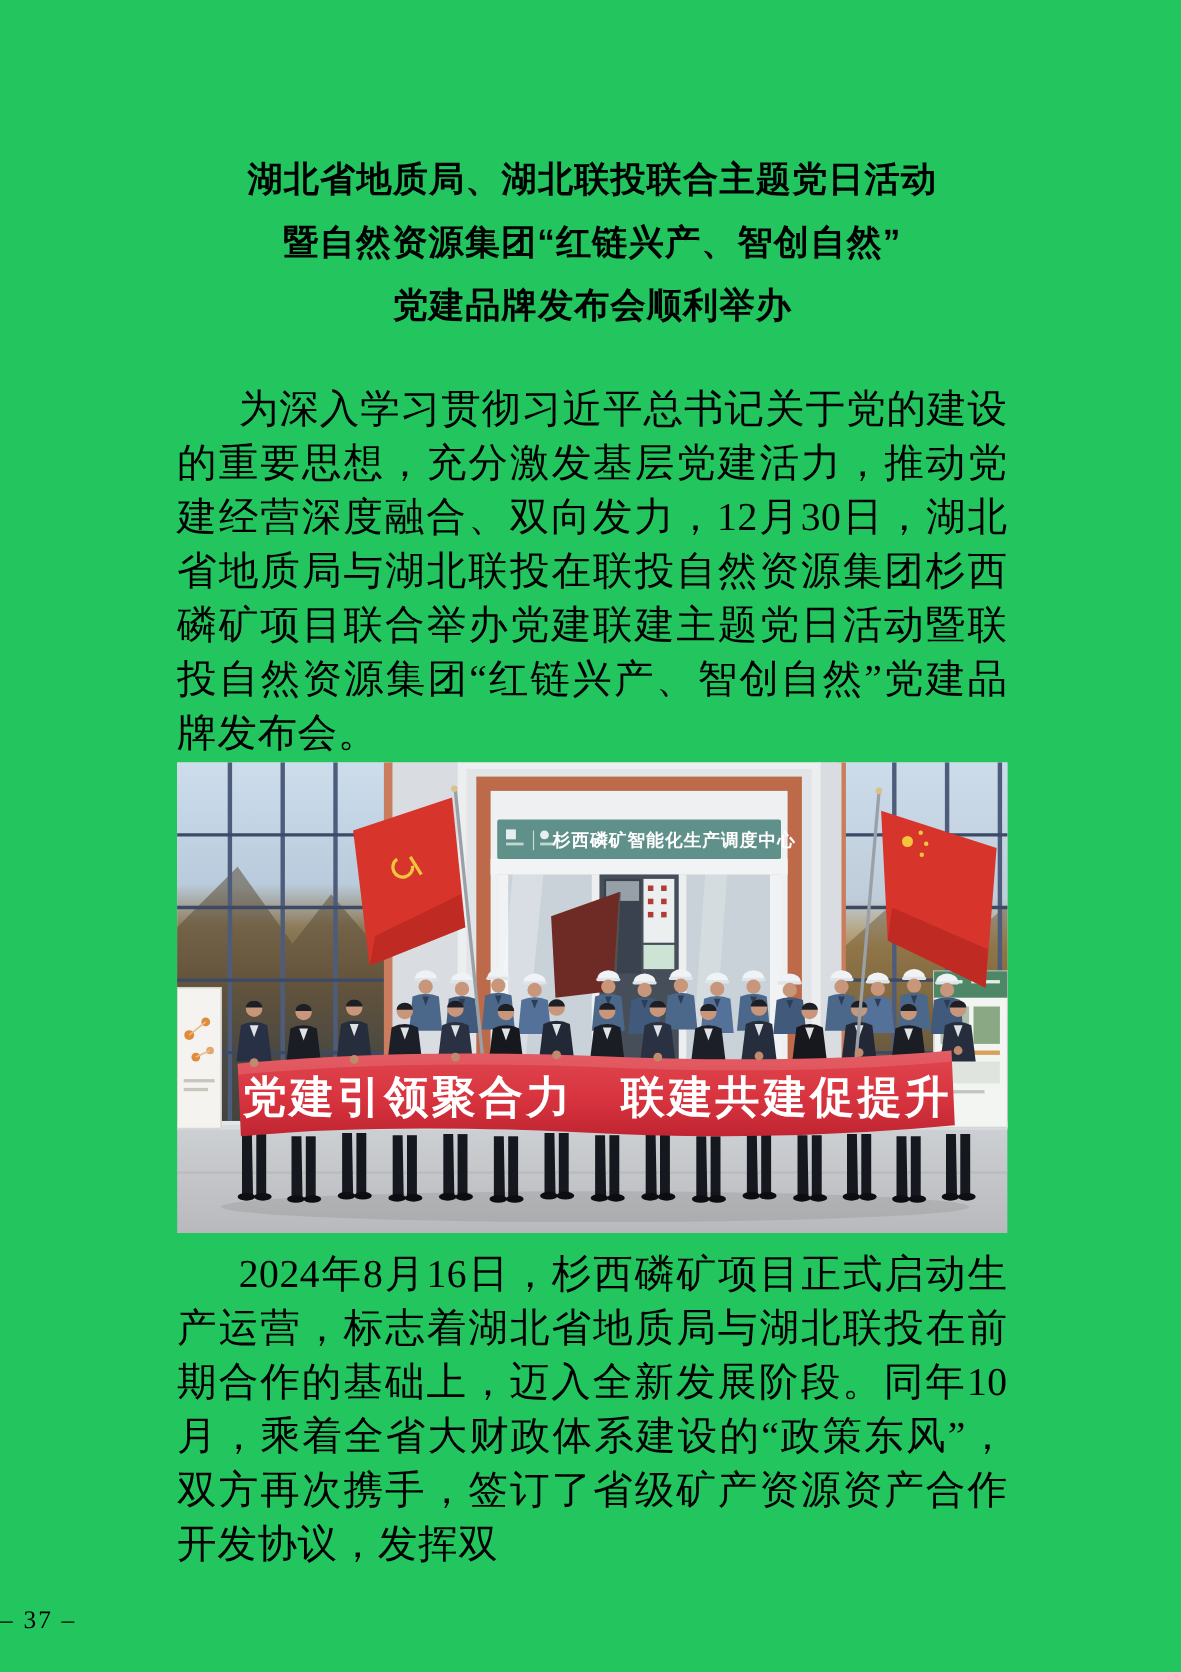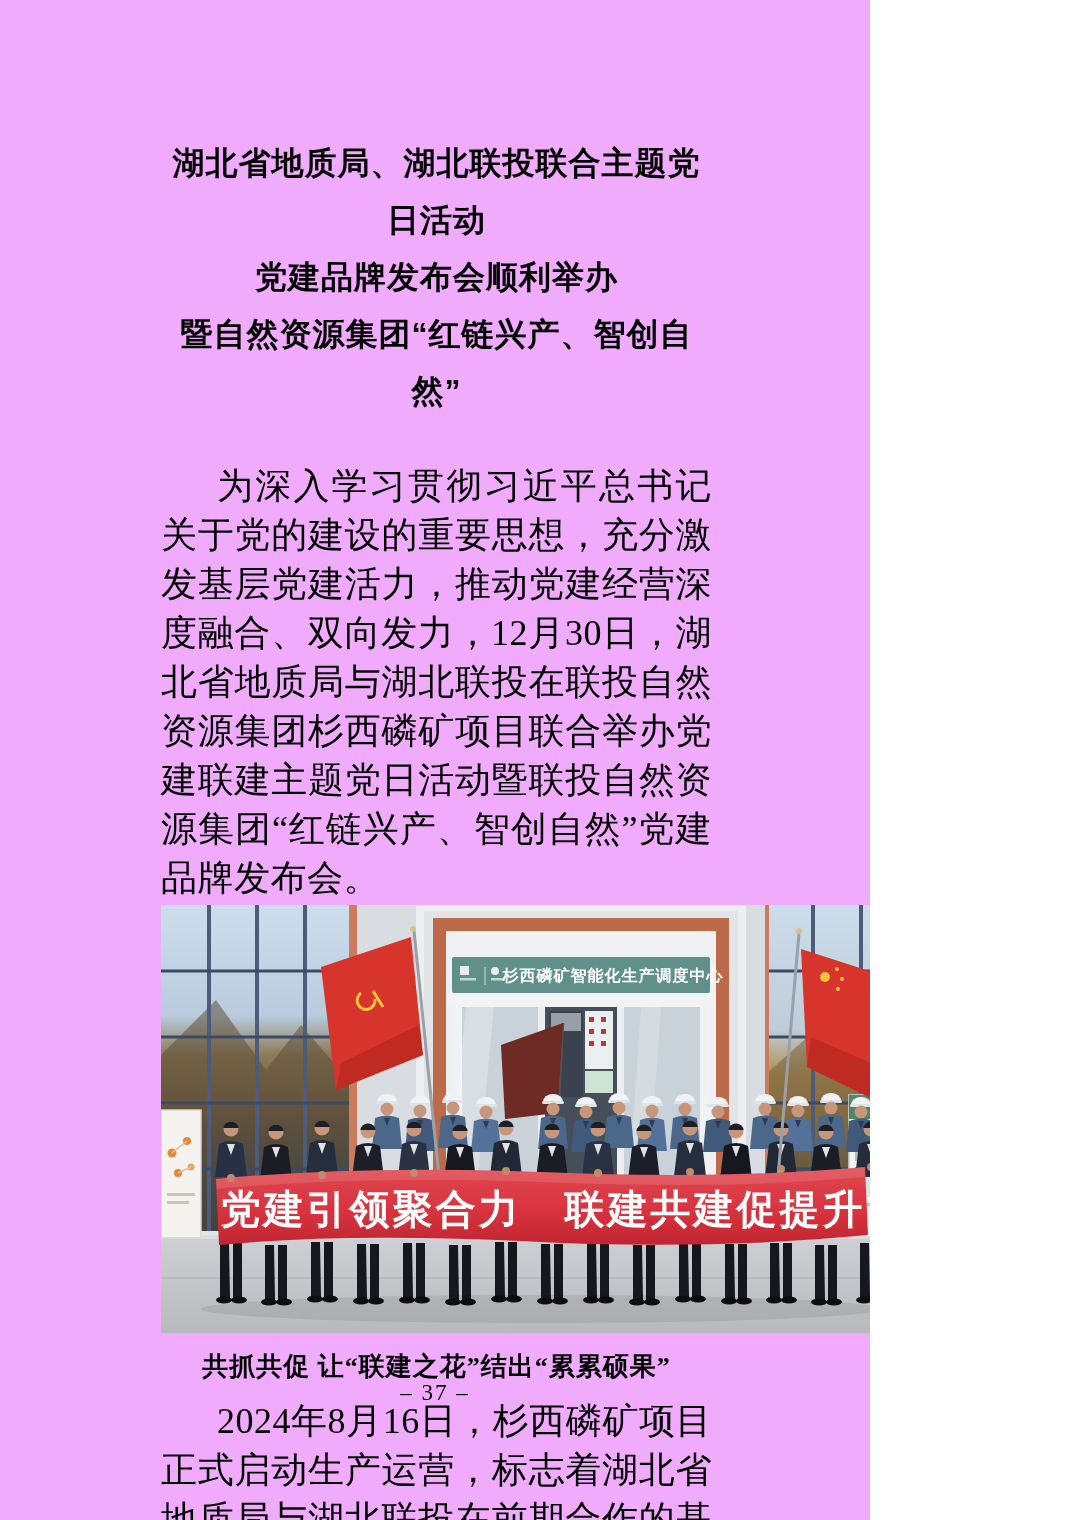--- a/index.html
+++ b/index.html
@@ -1,19 +1,19 @@
 <!DOCTYPE html>
 <html><head>
 <meta charset="utf-8">
 <style>
   html,body{margin:0;padding:0;background:#ffffff;}
   .page{
     position:relative;
-    width:870px;height:1520px;
-    background:#f0abfc;
+    width:1074px;height:1520px;
+    background:#22c55e;
     box-sizing:border-box;
     padding:0 158px 0 161px;
     overflow:hidden;
     font-family:"Liberation Serif", serif;
     color:#000;
   }
   .title{
     margin-top:135px;
     text-align:center;
     font-family:"Liberation Sans", sans-serif;
@@ -37,36 +37,36 @@
     margin:16px 0 0 0;
     text-align:center;
     font-weight:bold;
     font-size:26px;
     letter-spacing:1px;
   }
   .p3{margin-top:13px;}
   .page-number{
     position:absolute;
     left:0;right:0;
-    top:1380px;
-    text-align:center;
+    top:1460px;
+    text-align:left;
     font-size:23px;
     letter-spacing:2px;
   }
   .svgtxt{font-family:"Liberation Sans", sans-serif;}
 </style>
 </head>
 <body>
 
 <div class="page">
 
   <h1 class="title">
     <div>湖北省地质局、湖北联投联合主题党日活动</div>
+    <div>暨自然资源集团“红链兴产、智创自然”</div>
     <div>党建品牌发布会顺利举办</div>
-    <div>暨自然资源集团“红链兴产、智创自然”</div>
   </h1>
 
   <p class="body-para p1">为深入学习贯彻习近平总书记关于党的建设的重要思想，充分激发基层党建活力，推动党建经营深度融合、双向发力，12月30日，湖北省地质局与湖北联投在联投自然资源集团杉西磷矿项目联合举办党建联建主题党日活动暨联投自然资源集团“红链兴产、智创自然”党建品牌发布会。</p>
 
   <figure class="photo-fig">
     <svg class="photo-svg" width="755" height="428" viewBox="0 0 755 428" xmlns="http://www.w3.org/2000/svg">
       <defs>
         <linearGradient id="glassL" x1="0" y1="0" x2="0" y2="1">
           <stop offset="0" stop-color="#cdddec"></stop>
           <stop offset="0.34" stop-color="#b9cbdc"></stop>
@@ -315,19 +315,18 @@
             <circle cx="345" cy="266" r="4"></circle>
           <circle cx="437" cy="268" r="4"></circle>
             <circle cx="529" cy="267" r="4"></circle>
           <circle cx="620" cy="264" r="4"></circle>
             <circle cx="710" cy="262" r="4"></circle>
         </g>
       </g>
     </svg>
   </figure>
 
-  <p class="caption">共抓共促 让“联建之花”结出“累累硕果”</p>
 
   <p class="body-para p3">2024年8月16日，杉西磷矿项目正式启动生产运营，标志着湖北省地质局与湖北联投在前期合作的基础上，迈入全新发展阶段。同年10月，乘着全省大财政体系建设的“政策东风”，双方再次携手，签订了省级矿产资源资产合作开发协议，发挥双</p>
 
   <div class="page-number">– 37 –</div>
 
 </div>
 
 </body></html>

